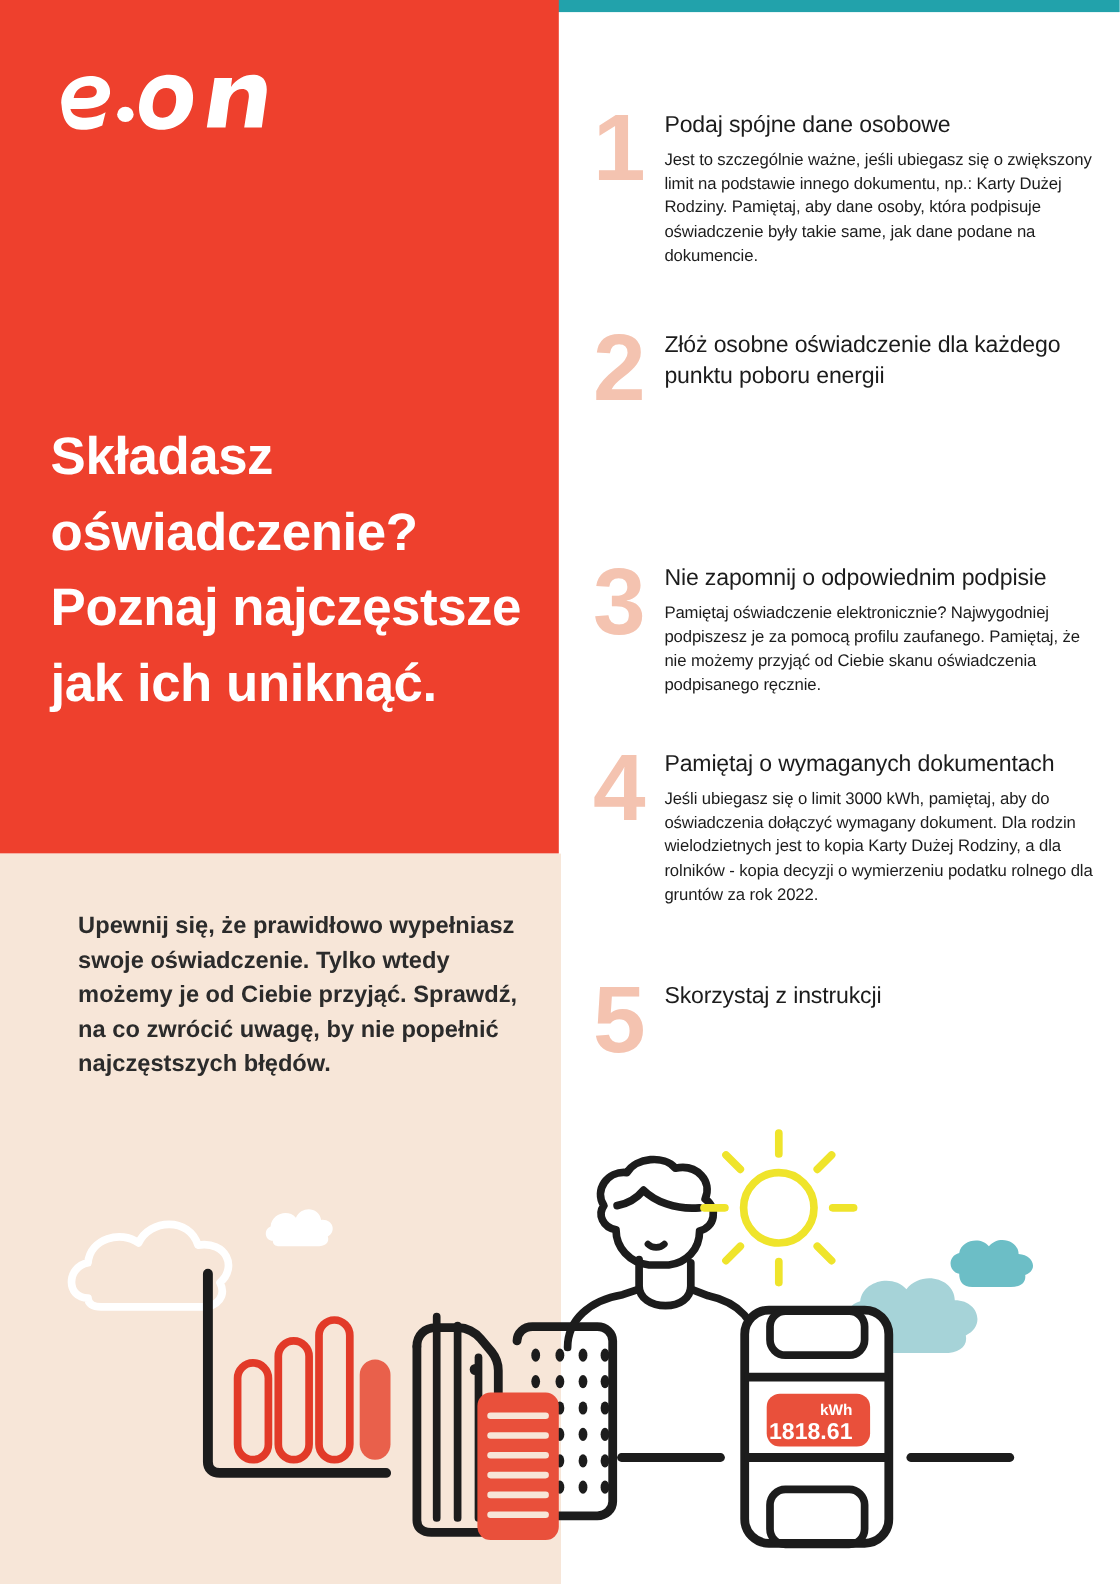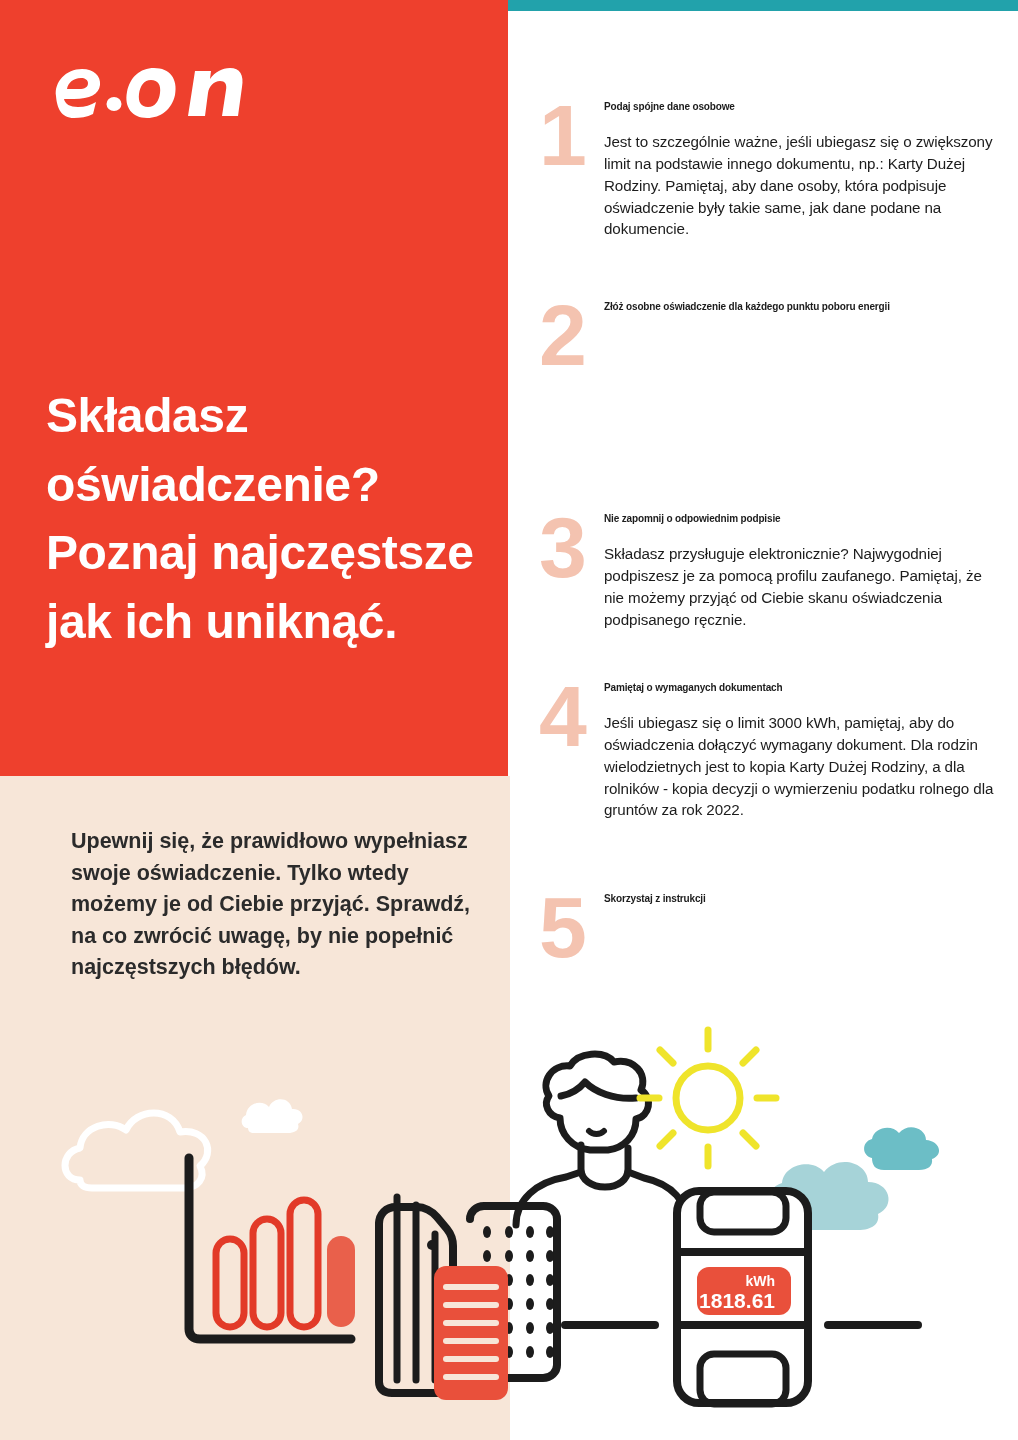--- a/index.html
+++ b/index.html
@@ -78,31 +78,31 @@
     line-height:1;
     text-align:center;
     user-select:none;
   }
   .step-body {
     position:absolute; left:84px; top:0;
     width:400px;
   }
   .step-title {
     color:#1C1C1C;
-    font-size:10px;
-    font-weight:bold;
+    font-size:21px;
+    font-weight:normal;
     line-height:1.33;
     letter-spacing:-0.15px;
   }
   .step-text {
     color:#1C1C1C;
     font-size:15.2px;
     line-height:1.43;
     letter-spacing:-0.1px;
-    margin-top:18px;
+    margin-top:7px;
   }
   .step-text b { font-weight:bold; }
 
   .s1 { top:100px; }
   .s2 { top:300px; }
   .s3 { top:512px; }
   .s4 { top:681px; }
   .s5 { top:892px; }
 
   
@@ -163,21 +163,21 @@
       <div class="step-num">2</div>
       <div class="step-body">
         <div class="step-title">Złóż osobne oświadczenie dla każdego punktu poboru energii</div>
       </div>
     </div>
 
     <div class="step s3">
       <div class="step-num">3</div>
       <div class="step-body">
         <div class="step-title">Nie zapomnij o odpowiednim podpisie</div>
-        <div class="step-text">Składasz przysługuje elektronicznie? Najwygodniej podpiszesz je za pomocą profilu zaufanego. Pamiętaj, że nie możemy przyjąć od Ciebie skanu oświadczenia podpisanego ręcznie.</div>
+        <div class="step-text">Pamiętaj oświadczenie elektronicznie? Najwygodniej podpiszesz je za pomocą profilu zaufanego. Pamiętaj, że nie możemy przyjąć od Ciebie skanu oświadczenia podpisanego ręcznie.</div>
       </div>
     </div>
 
     <div class="step s4">
       <div class="step-num">4</div>
       <div class="step-body">
         <div class="step-title">Pamiętaj o wymaganych dokumentach</div>
         <div class="step-text">Jeśli ubiegasz się o limit 3000 kWh, pamiętaj, aby do oświadczenia dołączyć wymagany dokument. Dla rodzin wielodzietnych jest to kopia Karty Dużej Rodziny, a dla rolników - kopia decyzji o wymierzeniu podatku rolnego dla gruntów za rok 2022.</div>
       </div>
     </div>

